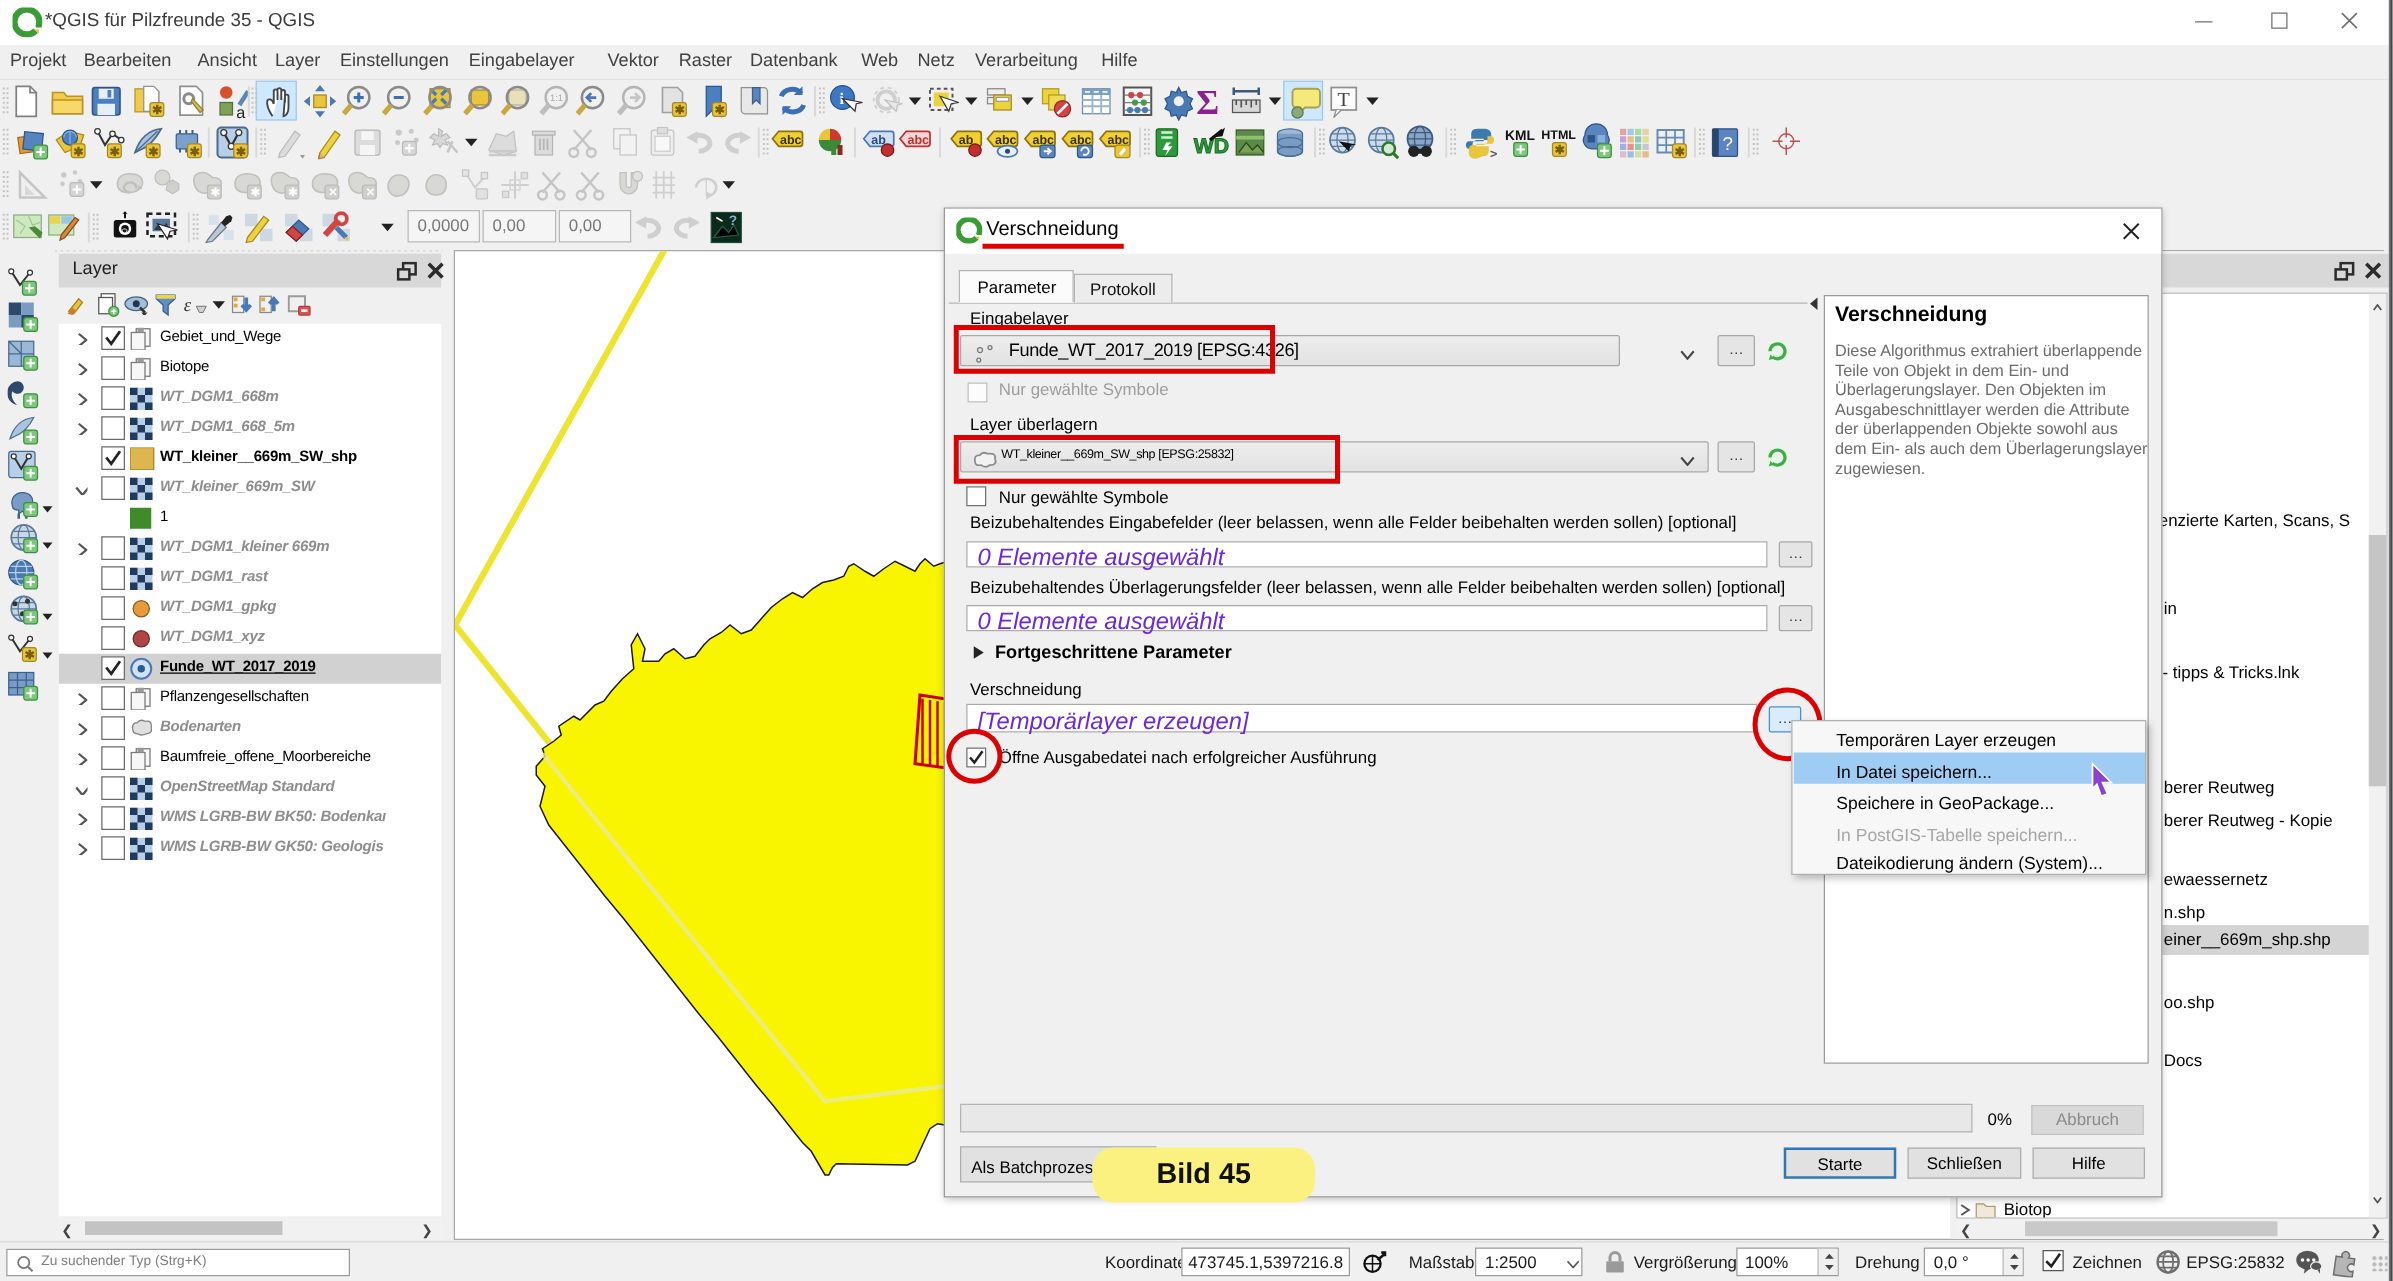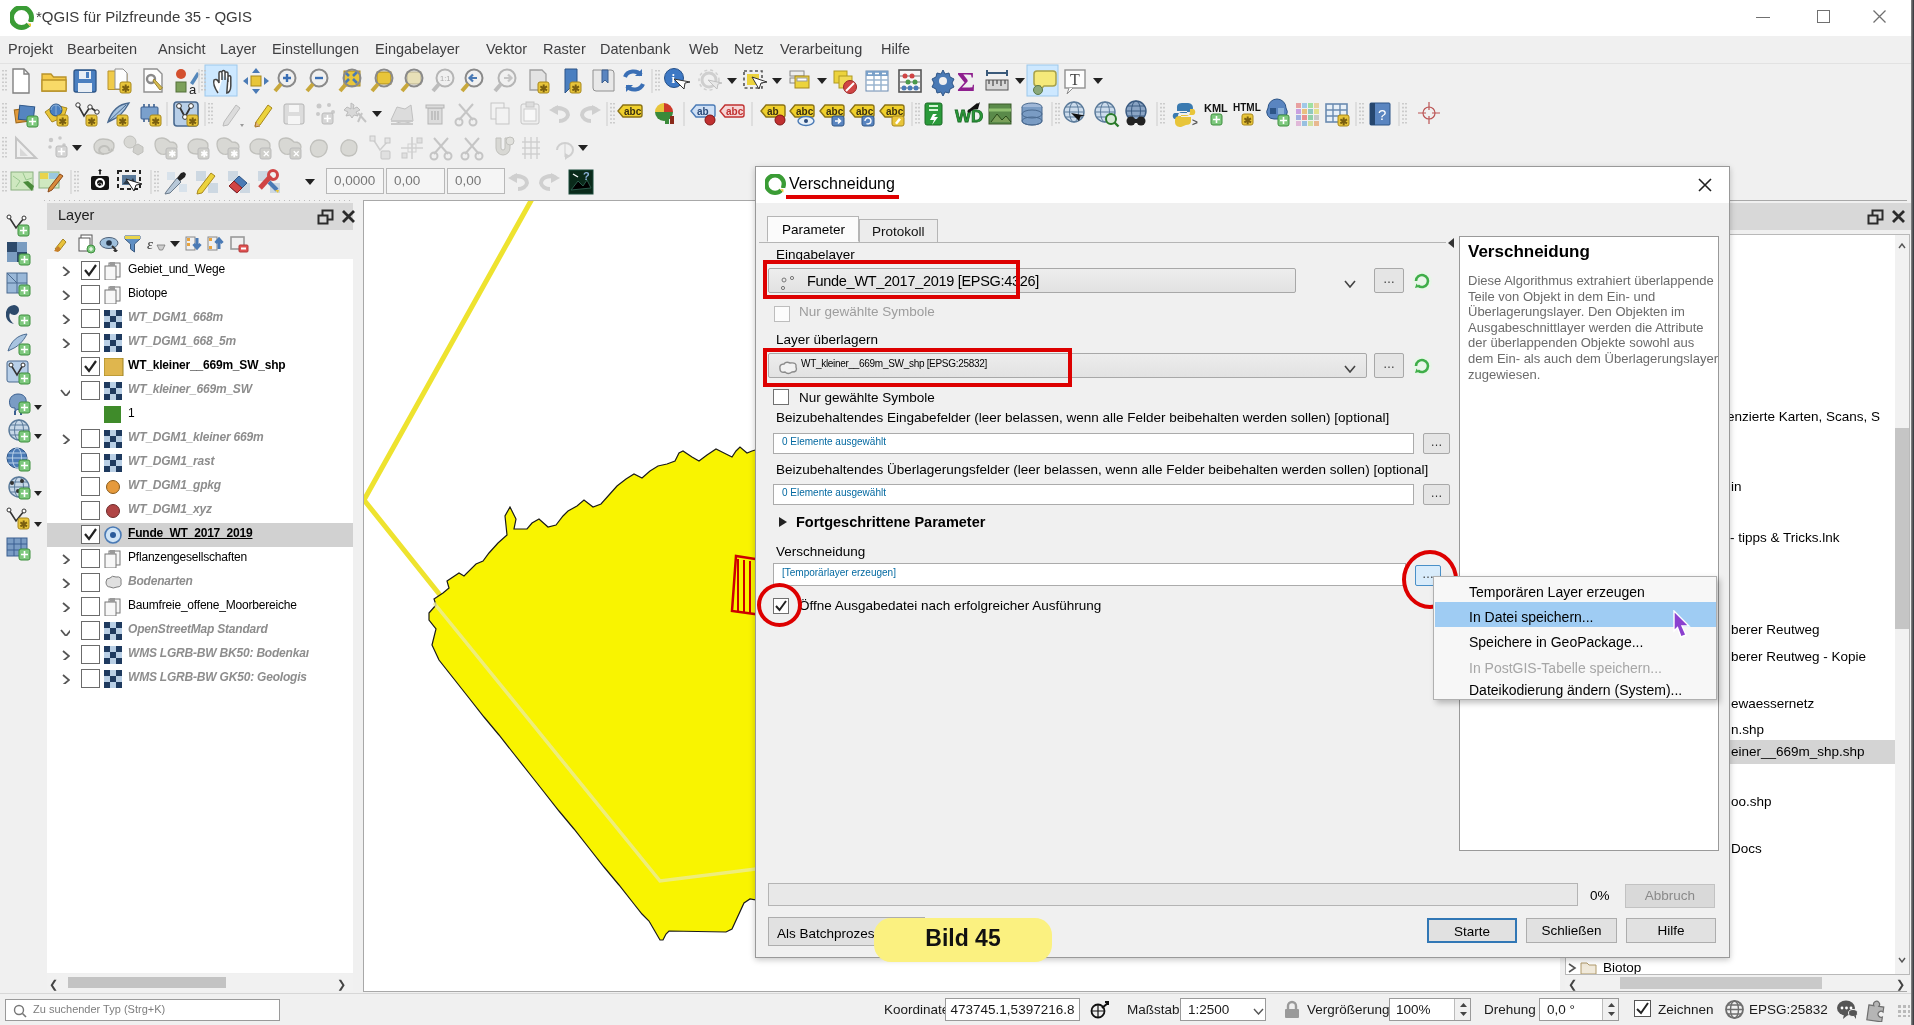--- a/index.html
+++ b/index.html
@@ -25,21 +25,21 @@
 .lic { position:absolute; left:57px; top:3px; width:20px; height:18px; }
 #mapcanvas { position:absolute; left:363px; top:200px; width:1544px; height:792px; background:#ffffff; border:1px solid #a8a8a8; }
 #rightpanel { position:absolute; left:1560px; top:201px; width:351px; height:790px; background:#f0f0f0; }
 #rp-head { position:absolute; left:0px; top:2px; width:351px; height:27px; background:#d8d8d8; }
 #rp-body { position:absolute; left:5px; top:33px; width:345px; height:741px; background:#ffffff; border:1px solid #b9b9b9; overflow:hidden; }
 .rpi { position:absolute; font-size:13.5px; color:#000; white-space:nowrap; }
 #statusbar { position:absolute; left:0; top:993px; width:1914px; height:32px; background:#f0f0f0; border-top:1px solid #d7d7d7; font-size:13.5px; color:#1a1a1a;}
 #dialog { position:absolute; left:755px; top:166px; width:975px; height:792px; background:#f0f0f0; border:1px solid #999999; box-shadow:0 2px 6px rgba(0,0,0,0.22); }
 .dlbl { position:absolute; font-size:13.5px; color:#000; }
 .combo { position:absolute; height:28px; background:linear-gradient(#ededed,#e2e2e2); border:1px solid #a8a8a8; border-radius:2px; }
-.inpt { position:absolute; background:#ffffff; border:1px solid #ababab; font-size:10px; color:#0369a1; }
+.inpt { position:absolute; background:#ffffff; border:1px solid #ababab; font-size:19px; color:#6d28d9;font-style:italic; }
 .dots { position:absolute; width:30px; background:#e5e5e5; border:1px solid #a8a8a8; border-radius:2px; text-align:center; font-size:12px; color:#333; }
 .btn { position:absolute; background:#e1e1e1; border:1px solid #adadad; text-align:center; font-size:13.5px; color:#000; }
 .red { position:absolute; border:4px solid #dd0000; }
 .redc { position:absolute; border:4px solid #dd0000; border-radius:50%; }
 #ctxmenu { position:absolute; left:1433px; top:576px; width:284px; height:124px; background:#f7f7f7; border:1px solid #b0b0b0; box-shadow:3px 3px 6px rgba(0,0,0,0.25); font-size:14px; }
 .cmi { position:absolute; left:1px; width:281px; height:24px; padding:4px 0 0 34px; }
 #bild25 { position:absolute; left:874px; top:918px; width:178px; height:44px; background:#fbf180; border-radius:17px; text-align:center; font-weight:bold; font-size:23px; padding-top:7px; color:#111; }
 #darkstrip { position:absolute; left:1911px; top:0px; width:3px; height:1025px; background:linear-gradient(90deg,#8a8a8a,#2e2e34); }
 </style>
 </head>

